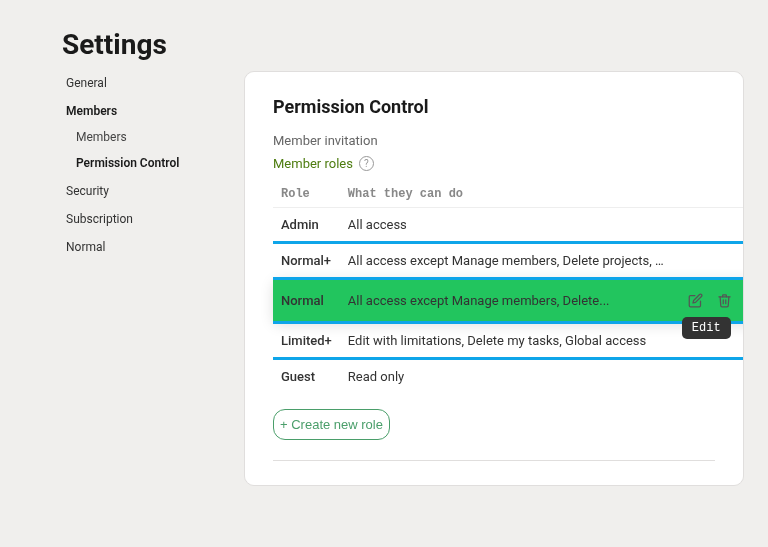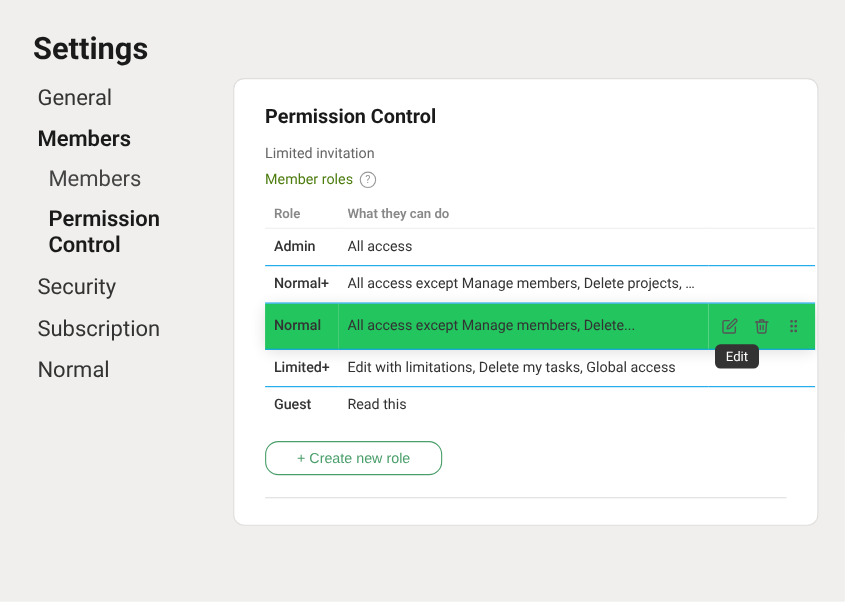--- a/index.html
+++ b/index.html
@@ -19,21 +19,21 @@
       gap: 0;
     }
     .sidebar {
       width: 180px;
       flex-shrink: 0;
       padding-top: 0;
     }
     .sidebar-item {
       display: block;
       padding: 5px 10px;
-      font-size: 20px;
+      font-size: 12px;
       color: #333;
       cursor: pointer;
       border-radius: 5px;
       margin-bottom: 2px;
       text-decoration: none;
     }
     .sidebar-item.parent {
       font-weight: 600;
       color: #1a1a1a;
     }
@@ -111,26 +111,27 @@
       width: 100%;
       border-collapse: collapse;
     }
     .roles-table th {
       text-align: left;
       font-size: 12px;
       font-weight: 600;
       color: #888;
       padding: 6px 8px;
       border-bottom: 1px solid #eee;
+      font-family: Liberation Mono, monospace;
     }
     .roles-table td {
       padding: 9px 8px;
       font-size: 13px;
       color: #333;
-      border-bottom: 1px solid #0ea5e9;
+      border-bottom: 3px solid #0ea5e9;
     }
     .roles-table tr:last-child td {
       border-bottom: none;
     }
     .role-name {
       font-weight: 500;
       width: 120px;
     }
     .role-desc {
       color: #444;
@@ -157,27 +158,28 @@
       position: absolute;
       background: #333;
       color: #fff;
       font-size: 12px;
       padding: 4px 10px;
       border-radius: 5px;
       top: 28px;
       left: -2px;
       white-space: nowrap;
       z-index: 10;
+      font-family: Liberation Mono, monospace;
     }
     .create-role-btn {
       display: inline-flex;
       align-items: center;
       gap: 6px;
       margin-top: 16px;
-      padding: 7px 28px;
+      padding: 7px 6px;
       border: 1.5px solid #4a9e6a;
       border-radius: 12px;
       background: #fff;
       color: #4a9e6a;
       font-size: 13px;
       font-weight: 500;
       cursor: pointer;
     }
     .divider {
       border: none;
@@ -188,21 +190,21 @@
       overflow: hidden;
       text-overflow: ellipsis;
       white-space: nowrap;
       max-width: 320px;
       display: block;
     }
   </style>
 </head>
 <body>
 
-<div style="padding: 0 0 0 0; background: #f0efed; height: 395px; display: flex; flex-direction: column;">
+<div style="padding: 0 0 0 0; background: #f0efed; height: 395px; display: flex; flex-direction: column; margin-left: 32px;">
   <div style="font-size: 28px; font-weight: 700; color: #1a1a1a; padding: 28px 0 10px 30px;">Settings</div>
   <div class="page-wrapper" style="padding-top: 0;">
 
     <nav class="sidebar">
       <div class="sidebar-section">
         <a class="sidebar-item">General</a>
       </div>
       <div class="sidebar-section">
         <a class="sidebar-item parent">Members</a>
         <a class="sidebar-item child">Members</a>
@@ -216,21 +218,21 @@
       </div>
       <div class="sidebar-section">
         <a class="sidebar-item">Normal</a>
       </div>
     </nav>
 
     <main class="main-content">
       <h2 class="section-title">Permission Control</h2>
 
       <div>
-        <p class="subsection-label">Limited invitation</p>
+        <p class="subsection-label">Member invitation</p>
       </div>
 
       <div>
         <div class="member-roles-header">
           <span class="member-roles-label">Member roles</span>
           <span class="help-icon">?</span>
         </div>
         <table class="roles-table">
           <thead>
             <tr>
@@ -295,21 +297,21 @@
               <tr>
                 <td class="role-name">Limited+</td>
                 <td class="role-desc">
                   <span class="desc-truncated">Edit with limitations, Delete my tasks, Global access</span>
                 </td>
                 <td style="text-align: right;"></td>
               </tr>
               <tr>
                 <td class="role-name">Guest</td>
                 <td class="role-desc">
-                  <span class="desc-truncated">Read this</span>
+                  <span class="desc-truncated">Read only</span>
                 </td>
                 <td style="text-align: right;"></td>
               </tr>
             </tbody>
         </table>
         <button class="create-role-btn">+ Create new role</button>
       </div>
 
       <hr class="divider">
     </main>

